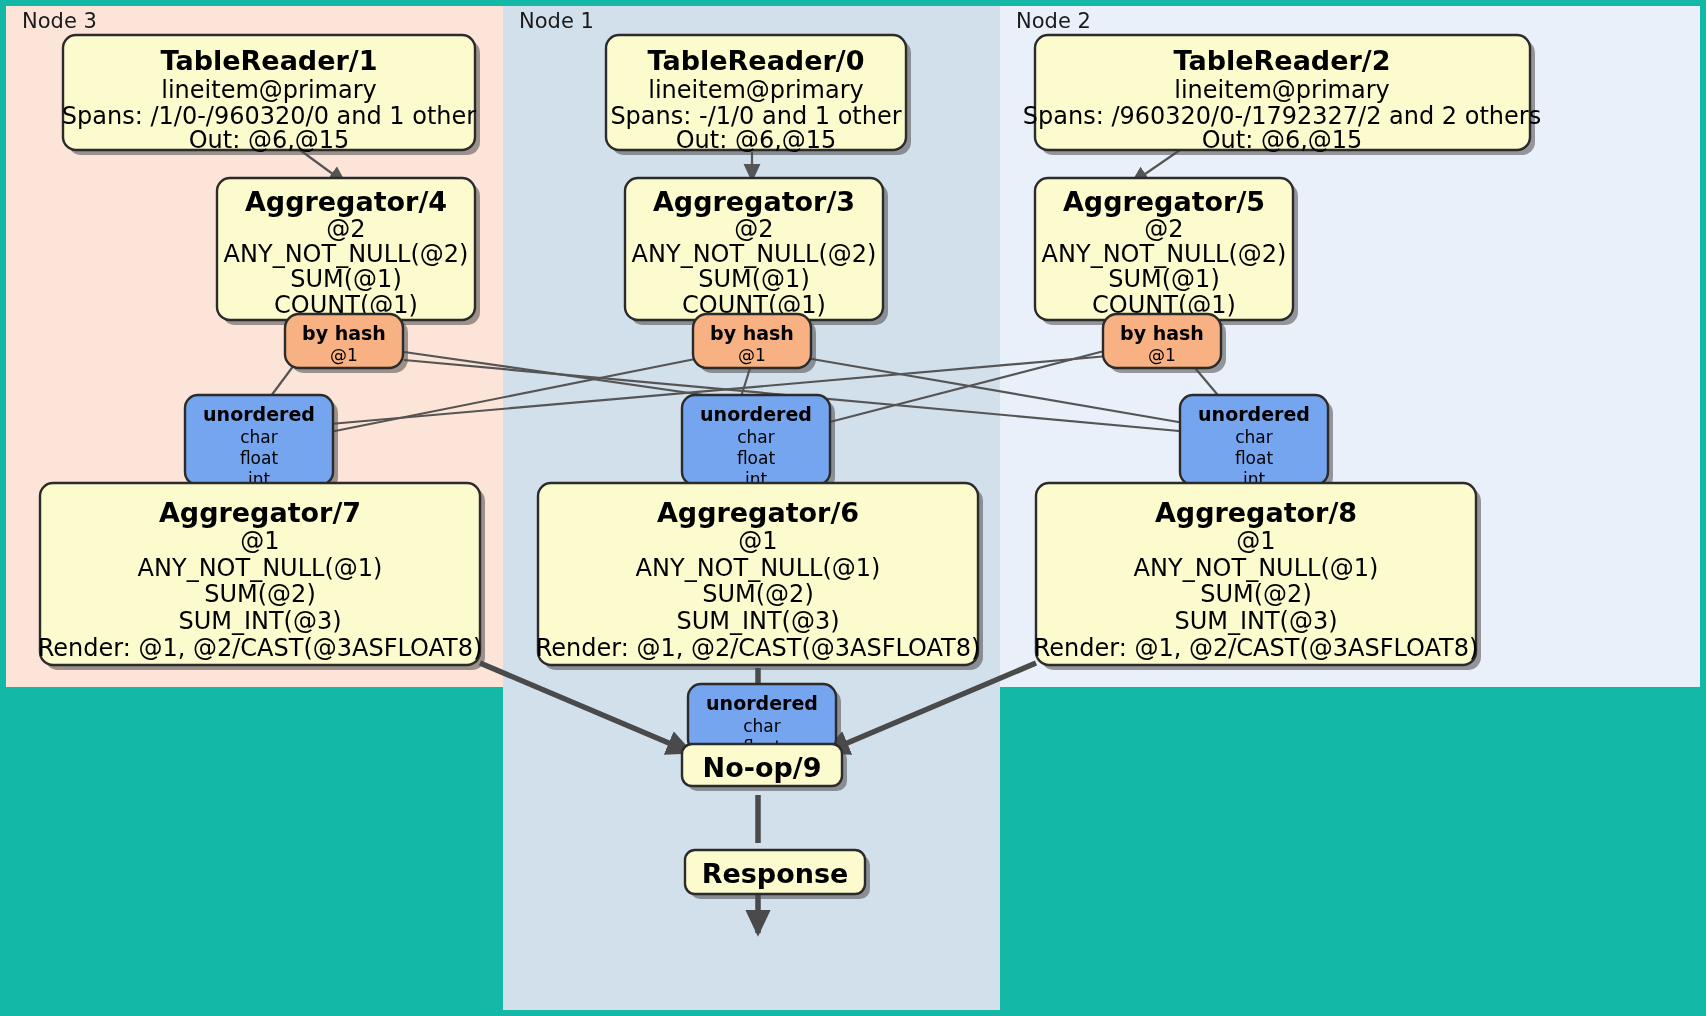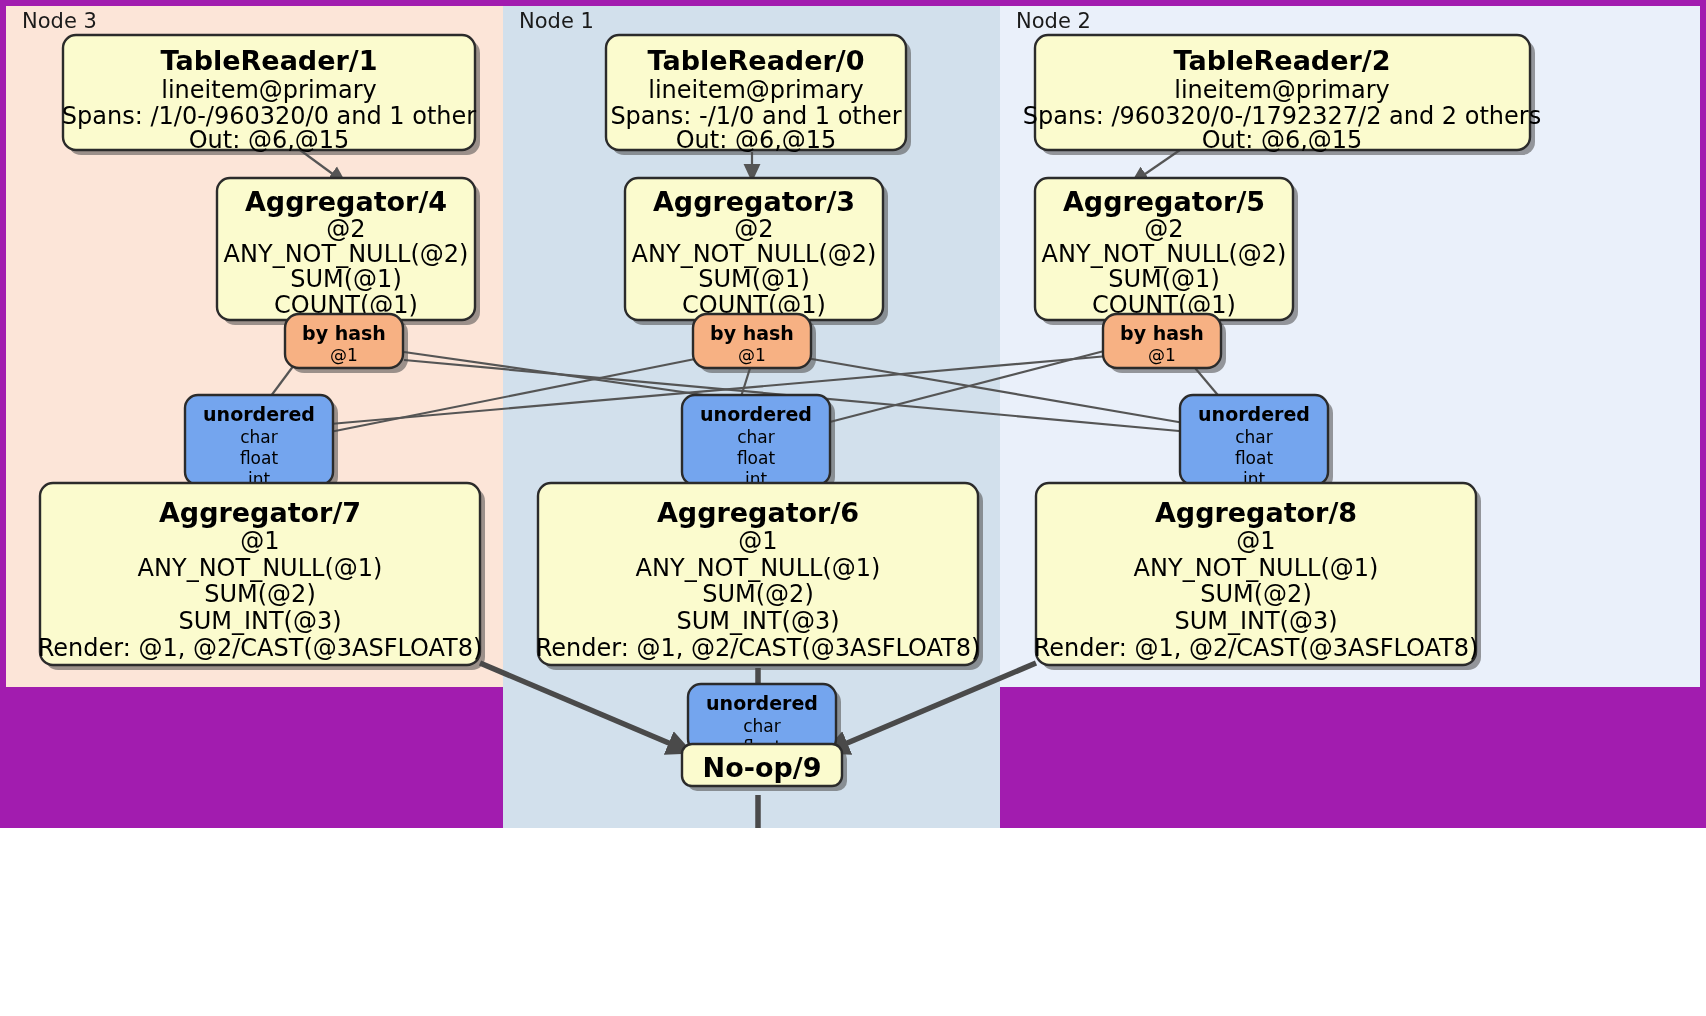--- a/index.html
+++ b/index.html
@@ -6,22 +6,22 @@
     margin: 0;
     padding: 0;
     background: #ffffff;
   }
   body {
     font-family: "DejaVu Sans", sans-serif;
   }
   #stage {
     position: relative;
     width: 1706px;
-    height: 828px;
-    background: #a21caf;
+    height: 1016px;
+    background: #14b8a6;
     overflow: hidden;
   }
   svg#diagram {
     position: absolute;
     left: 0;
     top: 0;
     width: 1706px;
     height: 1016px;
     display: block;
   }

